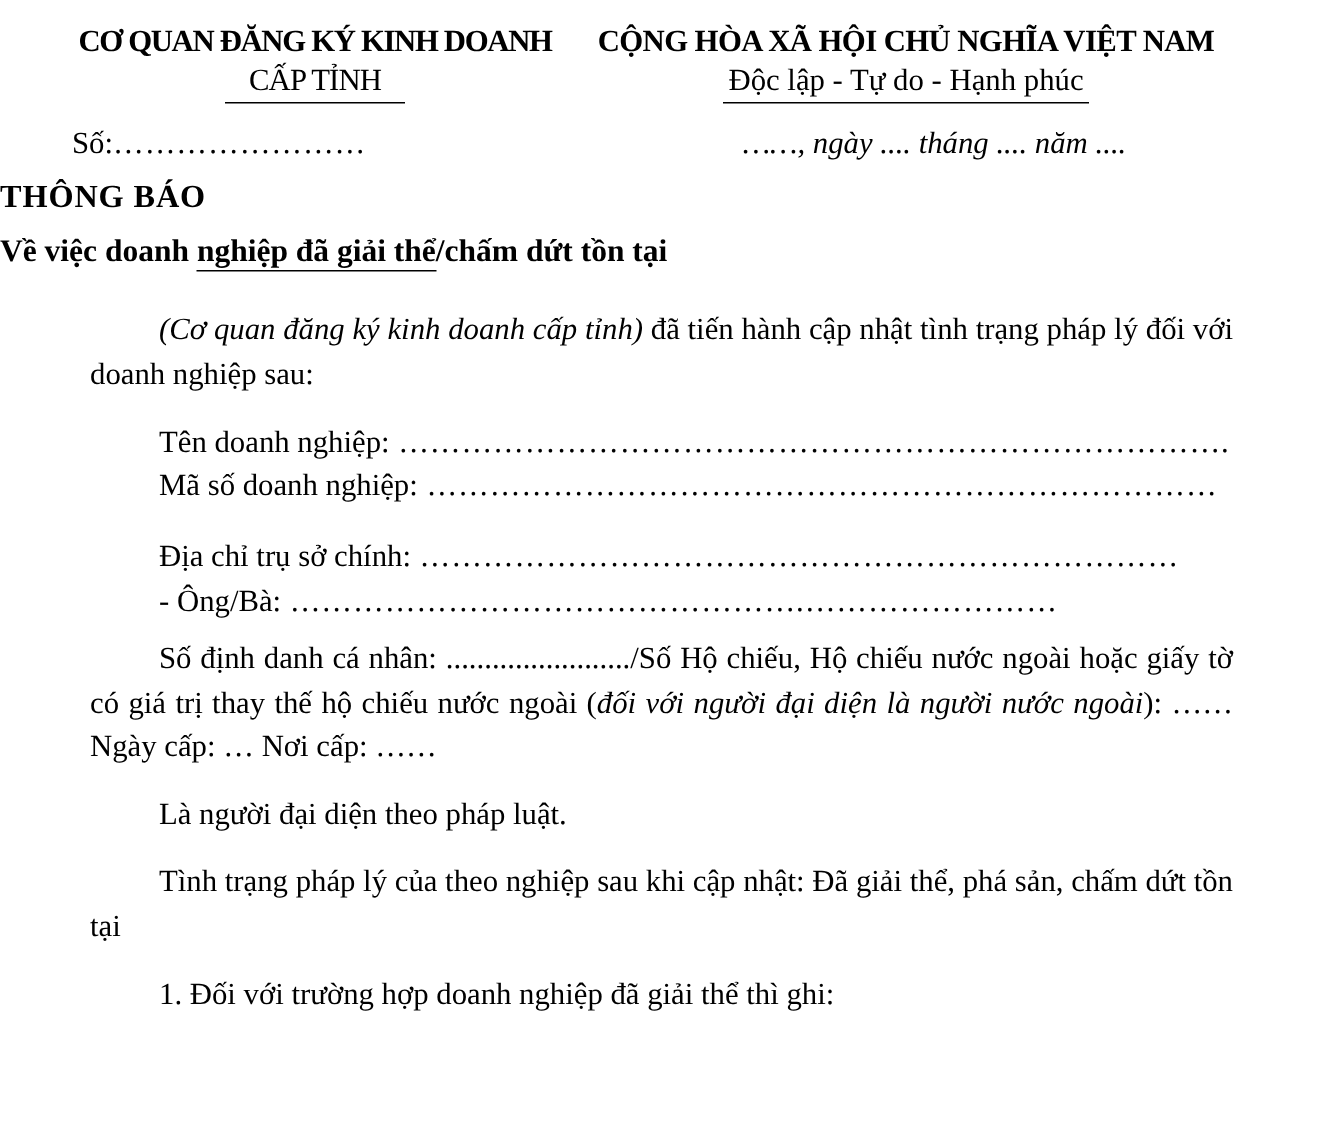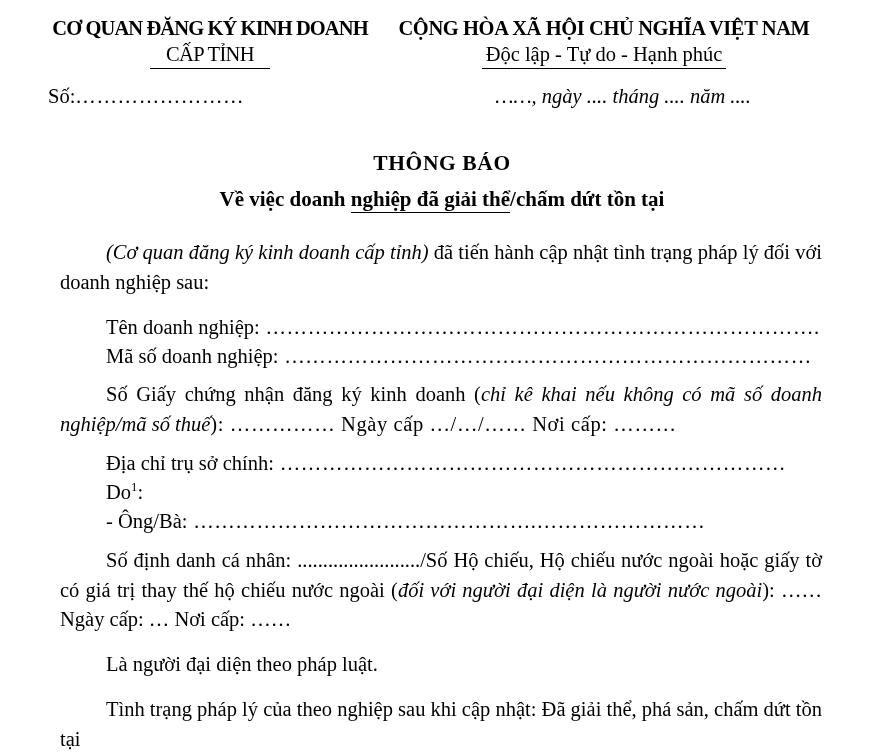--- a/index.html
+++ b/index.html
@@ -85,22 +85,21 @@
     box-sizing: border-box;
     text-align: center;
     padding-right: 20px;
     font-style: italic;
     font-size: 20.5px;
     white-space: nowrap;
   }
 
   
   .title-block {
-    text-align: center;
-    margin-top: 42px;
+    margin-top: 10px;
   }
   .doc-title {
     font-weight: bold;
     font-size: 21.5px;
     letter-spacing: 0.6px;
     line-height: 1.25;
   }
   .doc-subtitle {
     font-weight: bold;
     font-size: 21px;
@@ -189,33 +188,27 @@
     <p class="para tight">
       <span>Tên doanh nghiệp:</span><span class="leader"> …………………………………………………………………….</span>
     </p>
 
     <p class="para tight">
       <span>Mã số doanh nghiệp:</span><span class="leader"> …………………………………………………………………</span>
     </p>
 
     <div class="gap-sm"></div>
 
-    <p class="para">
-      <span>Số Giấy chứng nhận đăng ký kinh doanh (</span><i>chỉ kê khai nếu không có mã số doanh nghiệp/mã số thuế</i><span class="leader">): …………… Ngày cấp …/…/…… Nơi cấp: ………</span>
-    </p>
 
     <div class="gap-sm"></div>
 
     <p class="para tight">
       <span>Địa chỉ trụ sở chính:</span><span class="leader"> ………………………………………………………………</span>
     </p>
 
-    <p class="para tight noindent" style="text-indent:46px">
-      <span>Do</span><sup>1</sup><span>:</span>
-    </p>
 
     <p class="para tight">
       <span>- Ông/Bà:</span><span class="leader"> ………………………………………….……………………</span>
     </p>
 
     <div class="gap-sm"></div>
 
     <p class="para">
       <span>Số định danh cá nhân: ......................../Số Hộ chiếu, Hộ chiếu nước ngoài hoặc giấy tờ có giá trị thay thế hộ chiếu nước ngoài (</span><i>đối với người đại diện là người nước ngoài</i><span>): …… Ngày cấp: … Nơi cấp: ……</span>
     </p>

